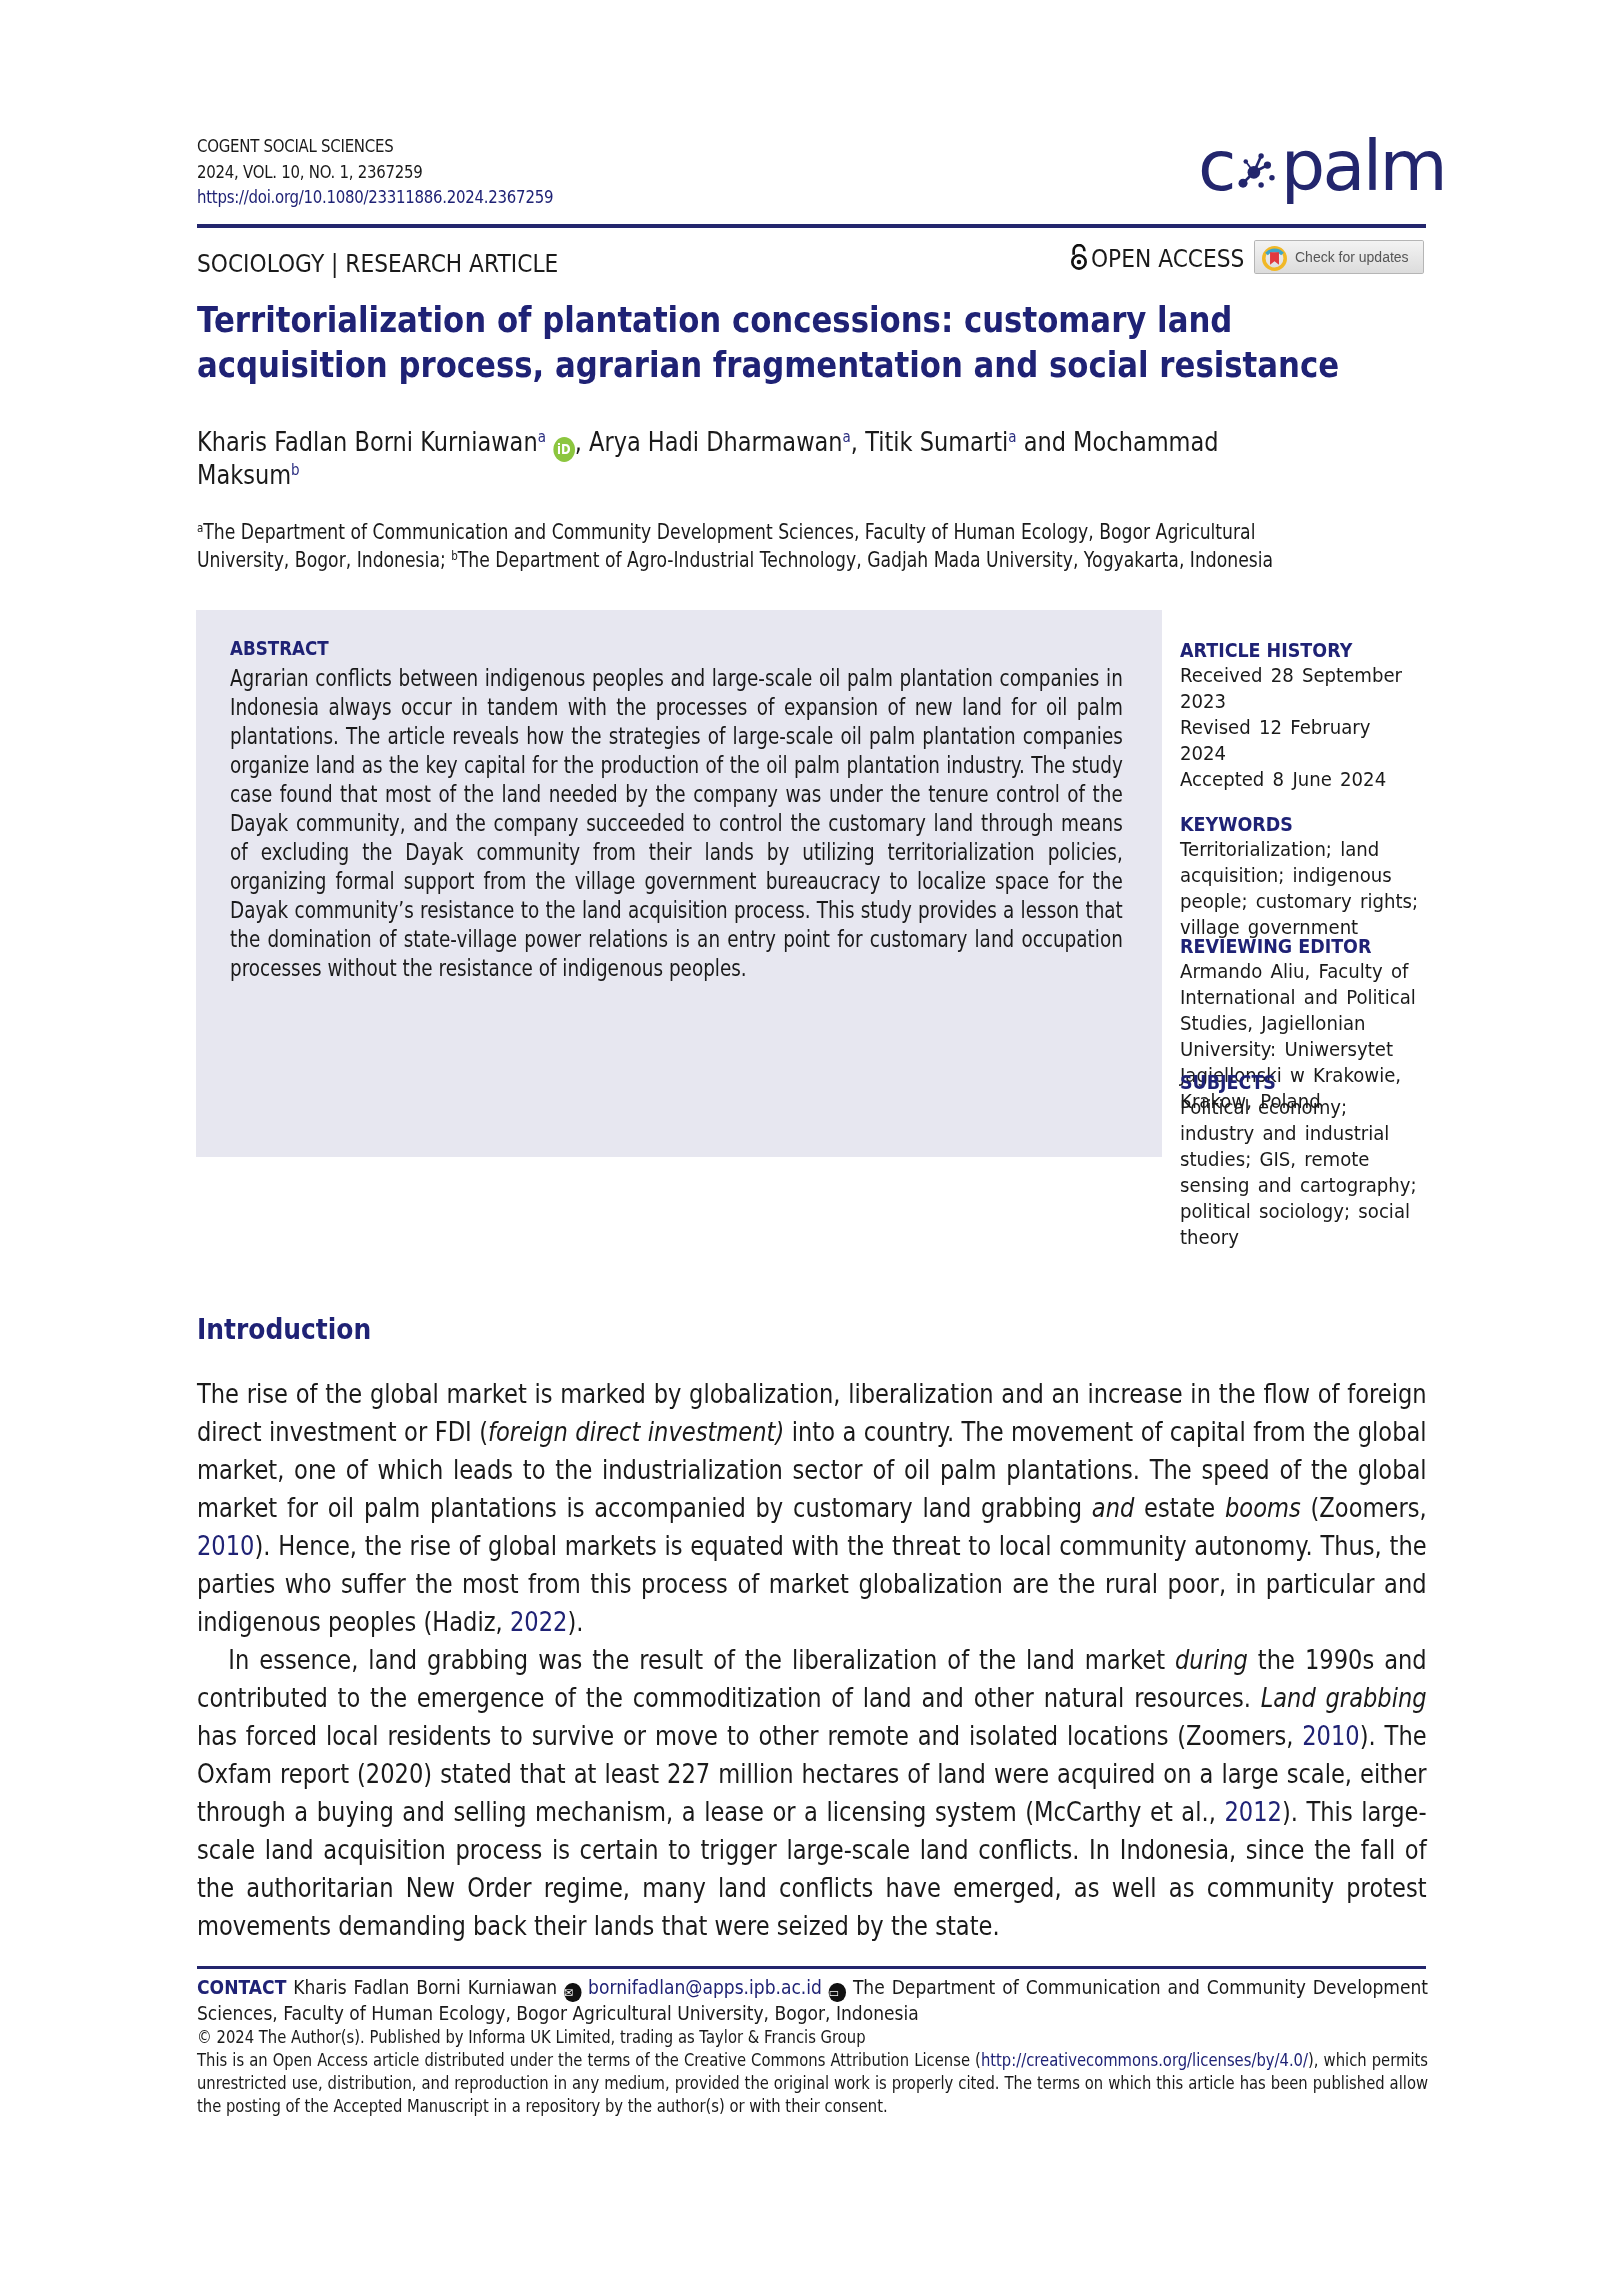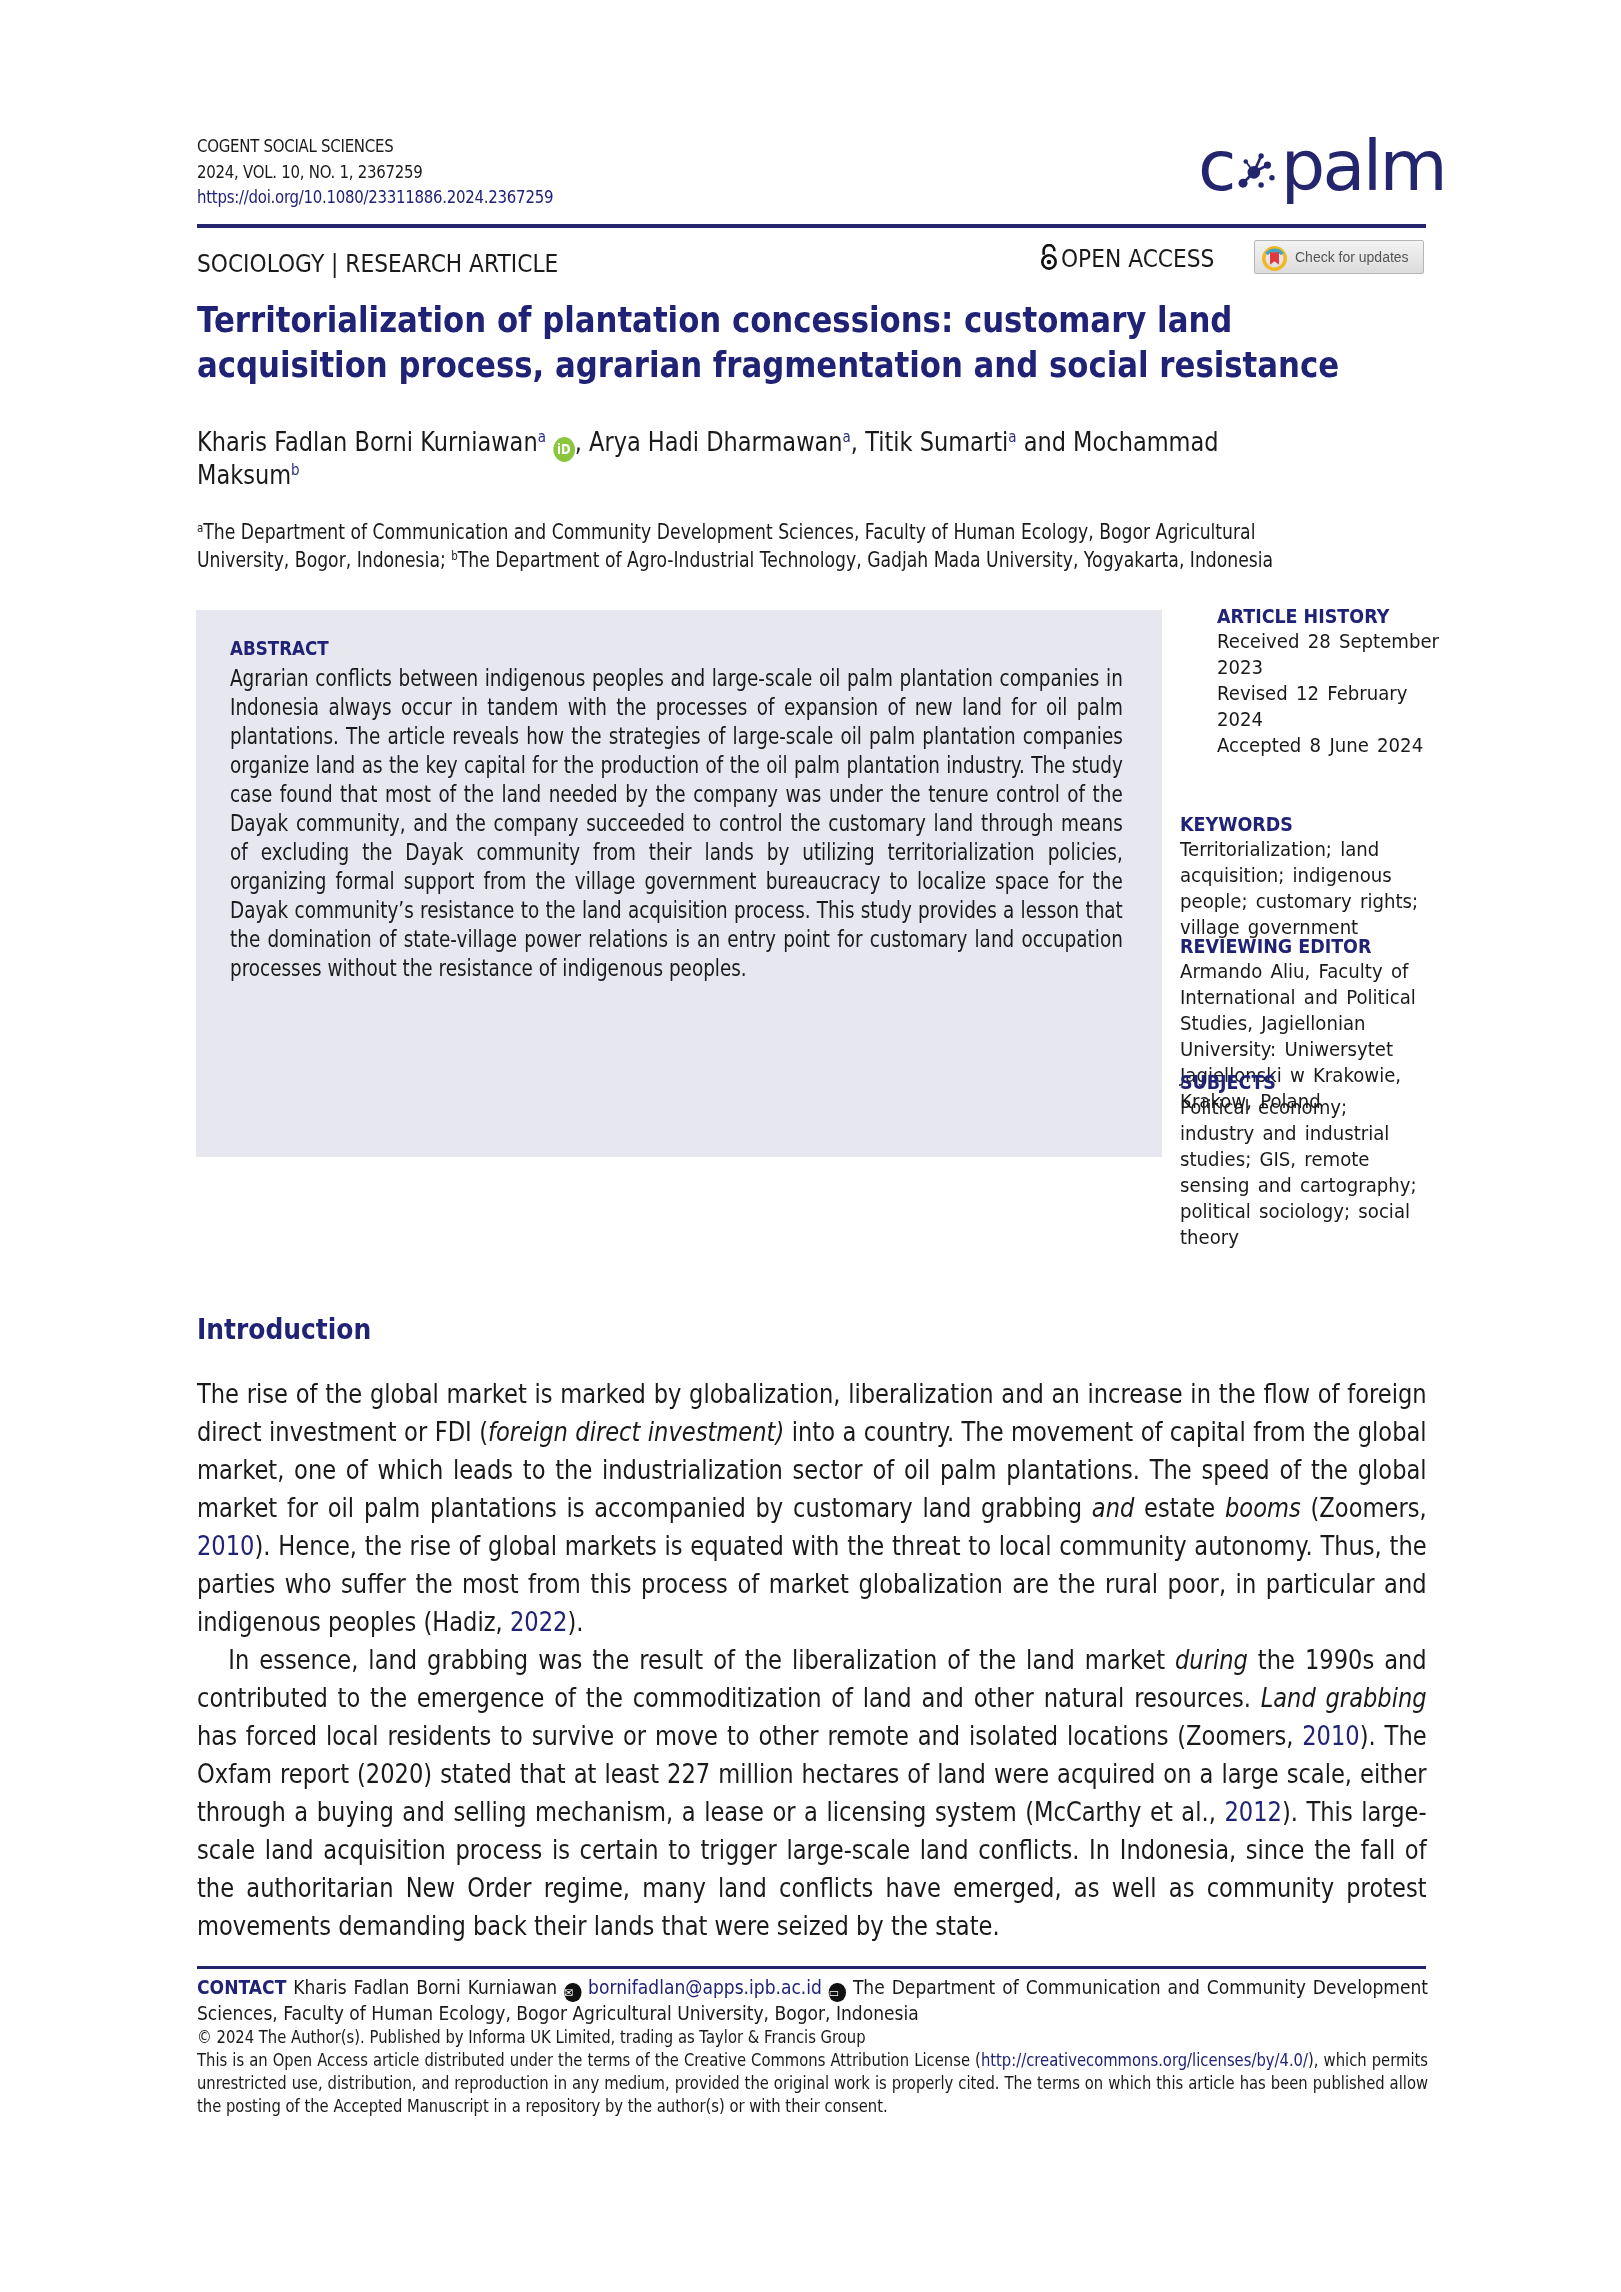--- a/index.html
+++ b/index.html
@@ -58,21 +58,21 @@
       <line x1="22" y1="28" x2="30" y2="10" stroke="#23266d" stroke-width="3"></line>
       <line x1="22" y1="28" x2="13" y2="16" stroke="#23266d" stroke-width="2"></line>
     </svg>
   </span><span>palm</span>
 </div>
 
 <div class="rule" style="top:224px;"></div>
 
 <div class="abs section-tag" style="left:197px; top:249px;">SOCIOLOGY | RESEARCH ARTICLE</div>
 
-<div class="abs" style="left:1041px; top:244px; white-space:nowrap;">
+<div class="abs" style="left:1071px; top:244px; white-space:nowrap;">
   <span style="display:inline-block; vertical-align:-3.6px;">
     <svg width="16" height="27" viewBox="0 0 18 30">
         <path d="M3 12 V7 A6 6 0 0 1 15 7 V8" fill="none" stroke="#111" stroke-width="3"></path>
         <circle cx="9" cy="20" r="7.5" fill="none" stroke="#111" stroke-width="3"></circle>
         <circle cx="9" cy="20" r="2.5" fill="#111"></circle>
       </svg>
   </span>
   <span class="section-tag" style="display:inline-block; font-size:25px;">OPEN ACCESS</span>
 </div>
 
@@ -107,21 +107,21 @@
 </div>
 <div class="abs affil" style="left:197px; top:546px;">
   <span>University, Bogor, Indonesia; </span><sup style="color:#1a1a1a">b</sup><span>The Department of Agro-Industrial Technology, Gadjah Mada University, Yogyakarta, Indonesia</span>
 </div>
 
 <div class="abstract-box">
   <div class="abstract-head">ABSTRACT</div>
   <div class="abstract-text">Agrarian conflicts between indigenous peoples and large-scale oil palm plantation companies in Indonesia always occur in tandem with the processes of expansion of new land for oil palm plantations. The article reveals how the strategies of large-scale oil palm plantation companies organize land as the key capital for the production of the oil palm plantation industry. The study case found that most of the land needed by the company was under the tenure control of the Dayak community, and the company succeeded to control the customary land through means of excluding the Dayak community from their lands by utilizing territorialization policies, organizing formal support from the village government bureaucracy to localize space for the Dayak community’s resistance to the land acquisition process. This study provides a lesson that the domination of state-village power relations is an entry point for customary land occupation processes without the resistance of indigenous peoples.</div>
 </div>
 
-<div class="side" style="top:604px;margin-left:37px;">
+<div class="side" style="top:638px;">
   <div class="side-head">ARTICLE HISTORY</div>
   <div class="side-text">Received 28 September 2023</div>
   <div class="side-text">Revised 12 February 2024</div>
   <div class="side-text">Accepted 8 June 2024</div>
 </div>
 <div class="side" style="top:812px;">
   <div class="side-head">KEYWORDS</div>
   <div class="side-text">Territorialization; land acquisition; indigenous people; customary rights; village government</div>
 </div>
 <div class="side" style="top:934px;">

